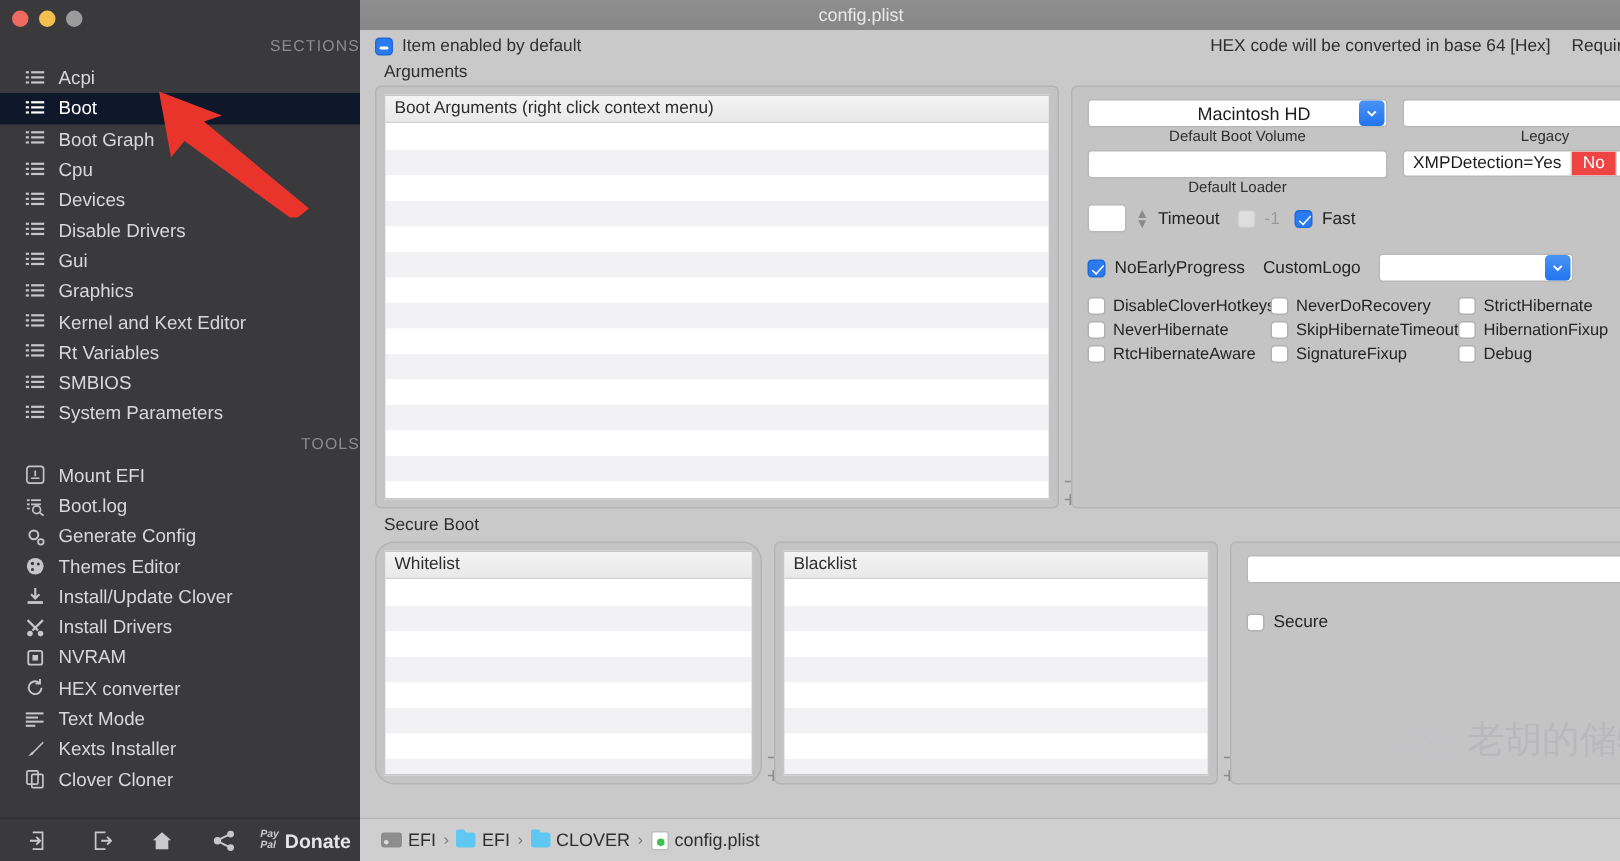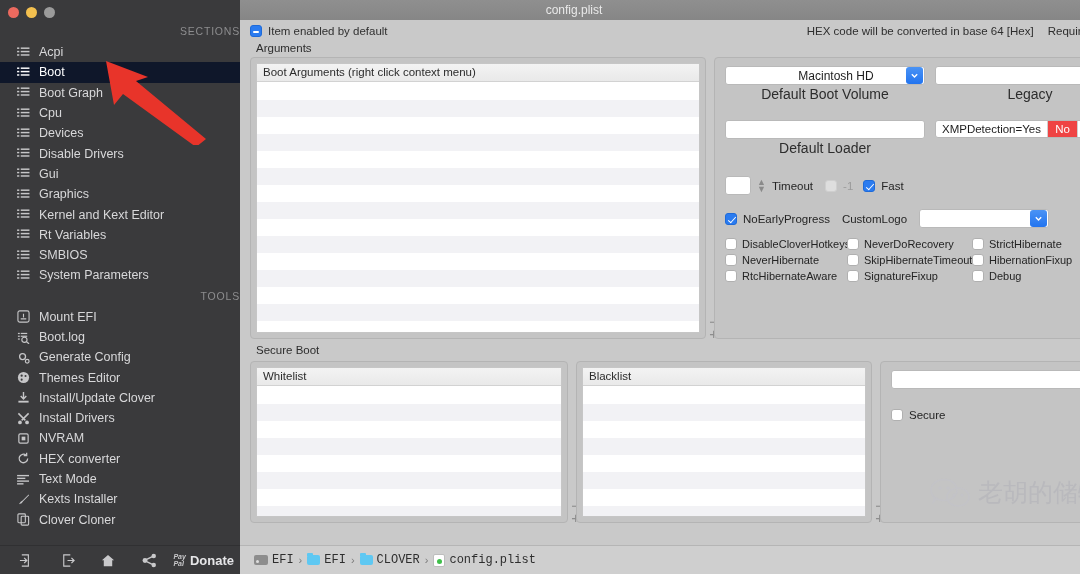--- a/index.html
+++ b/index.html
@@ -186,22 +186,22 @@
   }
   .field .val { flex:1; text-align:center;margin-left:40px; }
   .stepper-btn, .pop-btn {
     width: 17px; height: 17px; margin: 1px 1px 1px 0;
     background: linear-gradient(#4a93f5,#2274ef);
     border-radius: 3px;
     display:flex; align-items:center; justify-content:center;
     flex:none; color:#fff;
   }
   .caption {
-    text-align:center; font-size:14px; color:#2d2d2d;
-    padding: 1px 0 18px 0;
+    text-align:center; font-size:10px; color:#2d2d2d;
+    padding: 1px 0 3px 0;
   }
 
   .segbar {
     height: 18px; background:#fff; border:1px solid #b9b9b9;
     border-radius:3px; display:flex; overflow:hidden;
     font-size: 11.5px;
   }
   .seg {
     display:flex; align-items:center; justify-content:center;
     border-right:1px solid #d0d0d0; color:#1d1d1d;
@@ -222,41 +222,41 @@
     display:grid;
     grid-template-columns: 122px 125px auto;
     row-gap: 4px;
     font-size: 11px; color:#242424;
     margin-top: 10px;
   }
   .cbitem { display:flex; align-items:center; gap:5px; }
 
   
   .secrow { display:flex; gap: 8px; margin-top: 2px; height: 162px; }
-  .wlbox { width: 318px; position: relative; }
+  .wlbox { width: 258px; position: relative; border-radius: 13px; }
   .blbox { width: 296px; position: relative; }
   .securebox { flex:1; padding: 8px 10px; }
 
   
   .watermark {
     position:absolute; right: 16px; bottom: 36px;
     display:flex; align-items:center; gap:8px;
     color:#b9b9bd; font-size:25px;
     pointer-events:none;
   }
 
   
   .breadcrumb {
     height: 29px; background:#cfcfcf;
     border-top:1px solid #b5b5b5;
     display:flex; align-items:center;
     padding: 0 10px 0 14px;
     font-size: 12px; color:#2e2e2e; gap:5px;
   }
-  .crumb { display:flex; align-items:center; gap:4px;font-family:Liberation Mono, monospace; }
+  .crumb { display:flex; align-items:center; gap:4px; }
   .sep { color:#7a7a7a; font-size:11px; }
   .folder {
     width:13px; height:10px; background:#5ec8f2; border-radius:2px;
     position:relative; flex:none;
   }
   .folder:before {
     content:""; position:absolute; top:-2.5px; left:0;
     width:6px; height:3px; background:#5ec8f2; border-radius:1px 1px 0 0;
   }
   .hdd {

